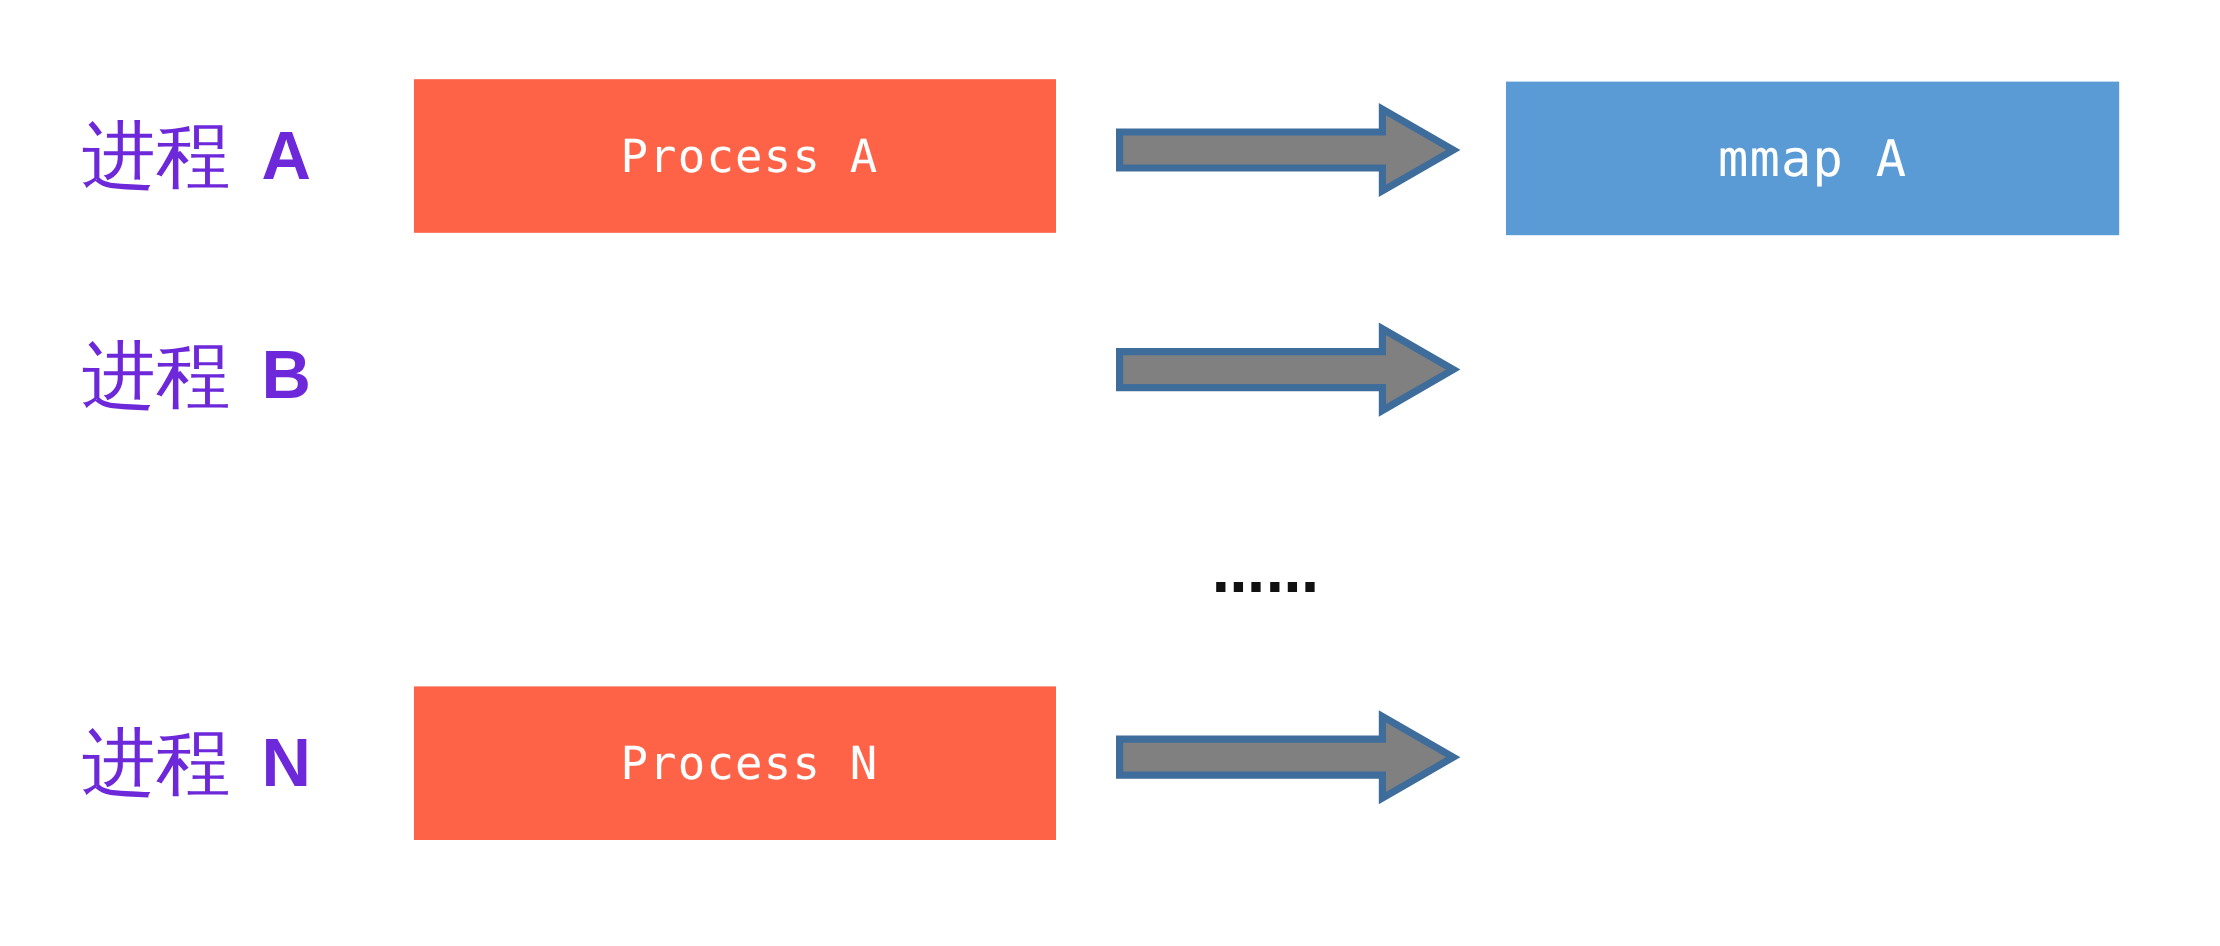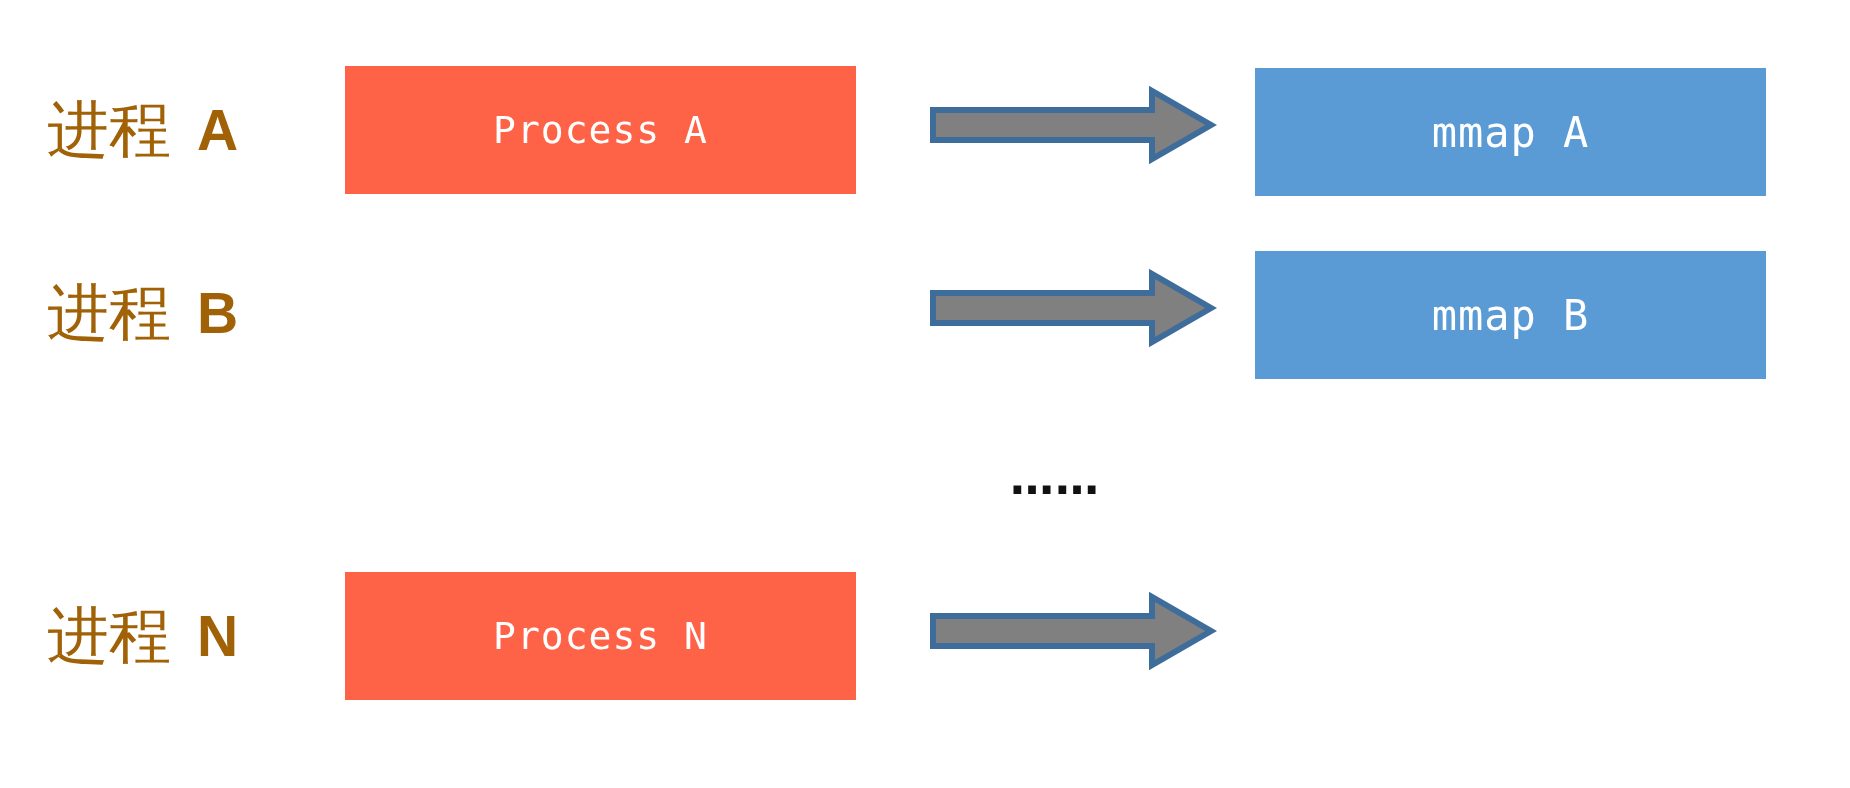--- a/index.html
+++ b/index.html
@@ -15,28 +15,28 @@
     position: relative;
     width: 1850px;
     height: 788px;
     background: #ffffff;
     overflow: hidden;
   }
 
   
   .row-label {
     position: absolute;
-    left: 47px;
+    left: 68px;
     width: 280px;
     height: 86px;
     display: flex;
     align-items: center;
     justify-content: flex-start;
     white-space: nowrap;
-    color: #a16207;
+    color: #6d28d9;
     user-select: none;
   }
   .row-label .cjk {
     font-family: "DejaVu Serif", "Liberation Serif", serif;
     font-size: 62px;
     font-weight: 400;
     line-height: 1;
     letter-spacing: 0px;
   }
   .row-label .latin {
@@ -50,20 +50,21 @@
   
   .proc-box {
     position: absolute;
     left: 345px;
     width: 511px;
     height: 128px;
     background: #FF6347;
     display: flex;
     align-items: center;
     justify-content: center;
+    padding-left: 24px;
   }
   .proc-box .box-text {
     font-family: "DejaVu Sans Mono", "Liberation Mono", monospace;
     font-size: 38px;
     font-weight: 400;
     color: #ffffff;
     letter-spacing: 1px;
     white-space: pre;
   }
 
@@ -149,23 +150,20 @@
       <span class="latin">B</span>
   </div>
 
 
   <div class="arrow-wrap" style="top:266px;">
     <svg viewBox="0 0 285 84" xmlns="http://www.w3.org/2000/svg">
       <polygon points="3,27 222,27 222,8 281,42 222,76 222,57 3,57" fill="#808080" stroke="#3E6D9C" stroke-width="6" stroke-linejoin="miter"></polygon>
     </svg>
   </div>
 
-  <div class="mmap-box" style="top:251px;">
-    <span class="box-text">mmap B</span>
-  </div>
 
   <div class="ellipsis">……</div>
 
   <div class="row-label" style="top:593px;">
     <span class="cjk">进程</span>
       <span class="latin">N</span>
   </div>
 
   <div class="proc-box" style="top:572px;align-items:center;">
     <span class="box-text">Process N</span>

